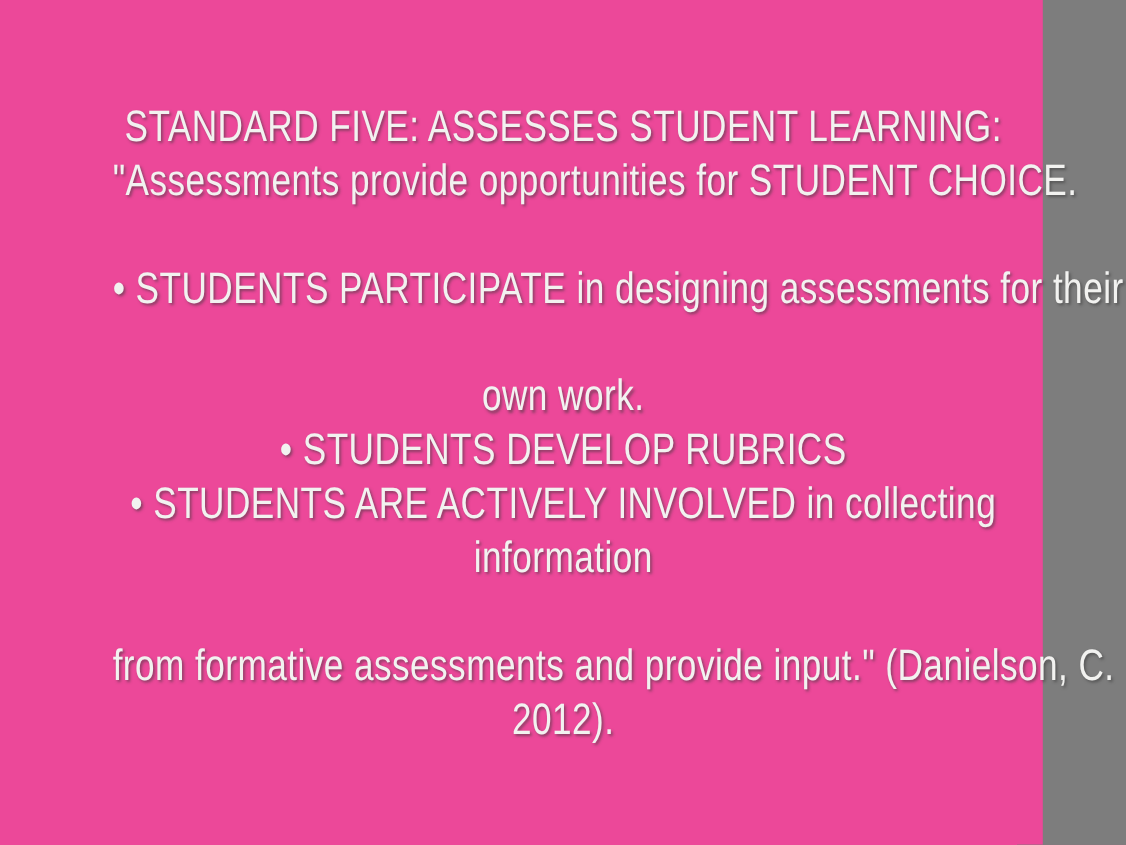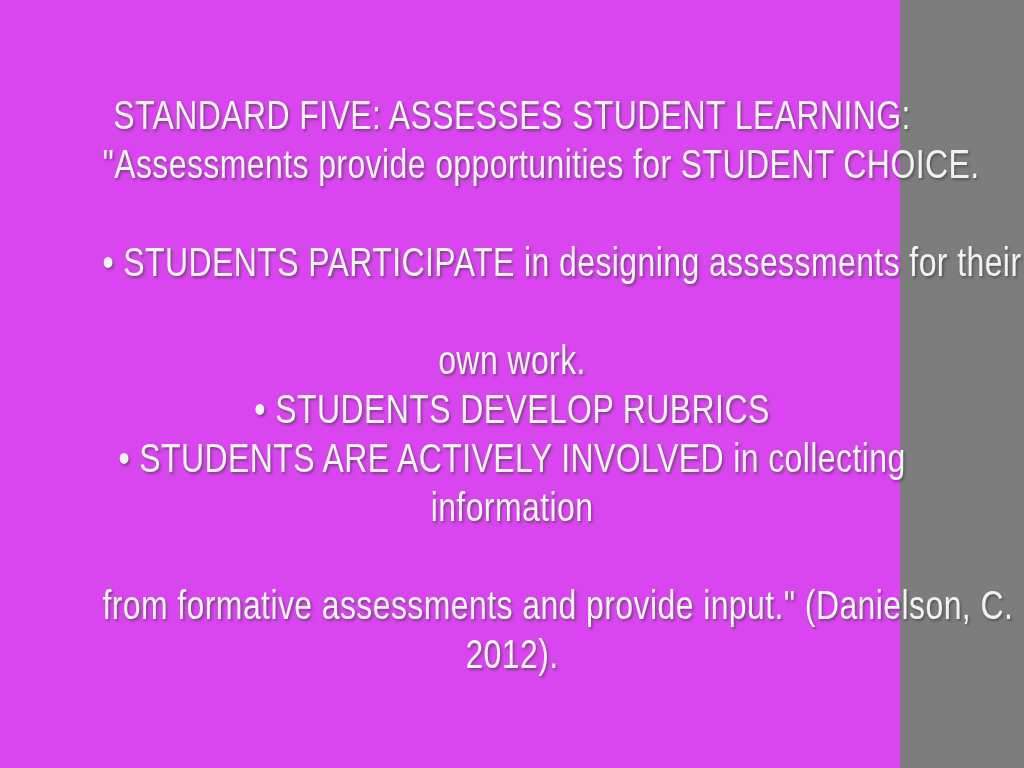--- a/index.html
+++ b/index.html
@@ -8,21 +8,22 @@
     width: 1024px;
     height: 768px;
     overflow: hidden;
     background: #7d7d7d;
     font-family: "Liberation Sans", sans-serif;
   }
   .slide {
     position: relative;
     width: 900px;
     height: 768px;
-    background: #d946ef;
+    background: #ec4899;
+    padding-left: 48px;
   }
   .text-block {
     position: absolute;
     top: 91px;
     left: 0;
     width: 1024px;
     transform: scaleX(0.80);
     transform-origin: 512px 0;
     text-align: center;
     color: #f2f2f0;

